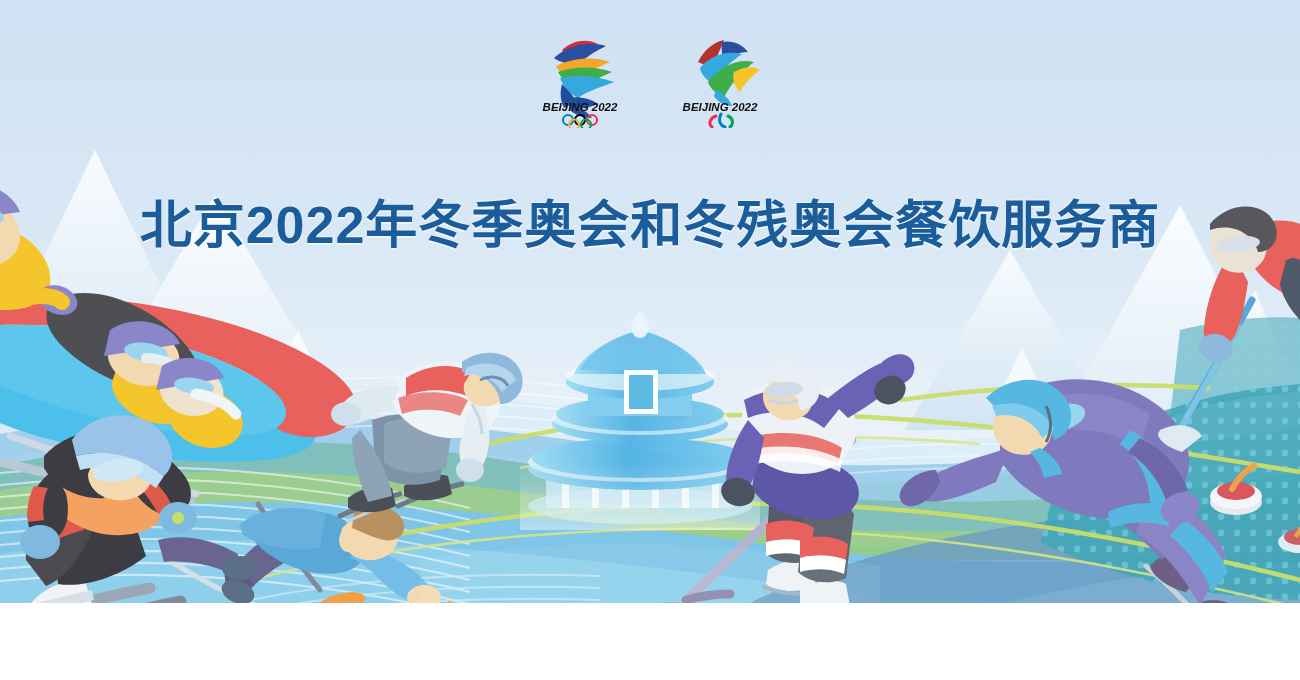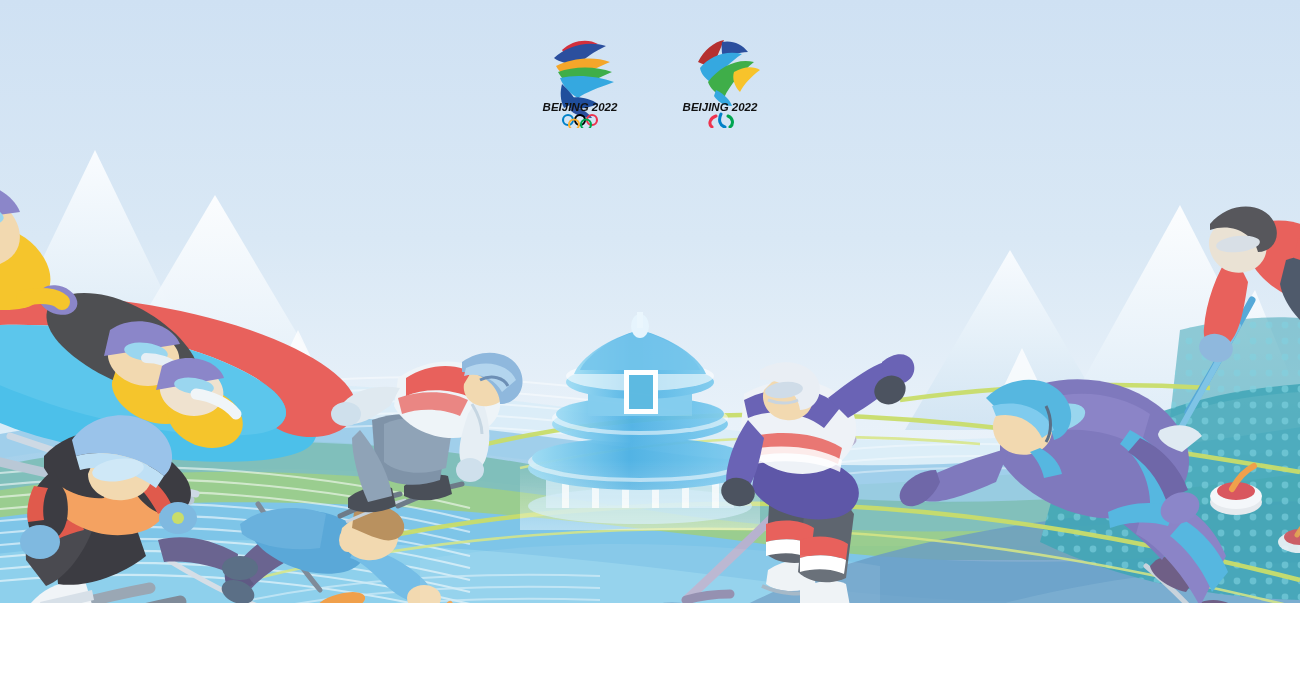--- a/index.html
+++ b/index.html
@@ -509,14 +509,15 @@
         <g fill="none" stroke-width="3" stroke-linecap="round">
           <path d="M44,88 C38,90 36,96 40,99" stroke="#ee334e"></path>
           <path d="M49,86 C46,92 48,98 53,99" stroke="#0081c8"></path>
           <path d="M56,88 C61,90 62,96 58,99" stroke="#00a651"></path>
         </g>
       </svg>
     </div>
 
   </div>
 
+  <h1 id="page-title">北京2022年冬季奥会和冬残奥会餐饮服务商</h1>
 
 </div>
 
 </body></html>

